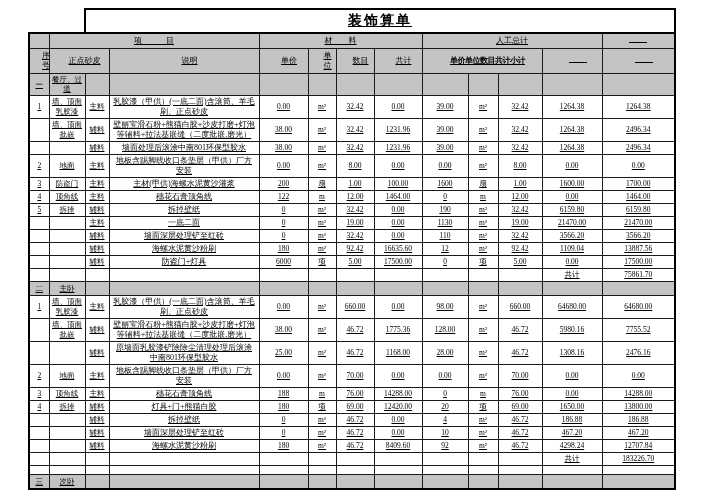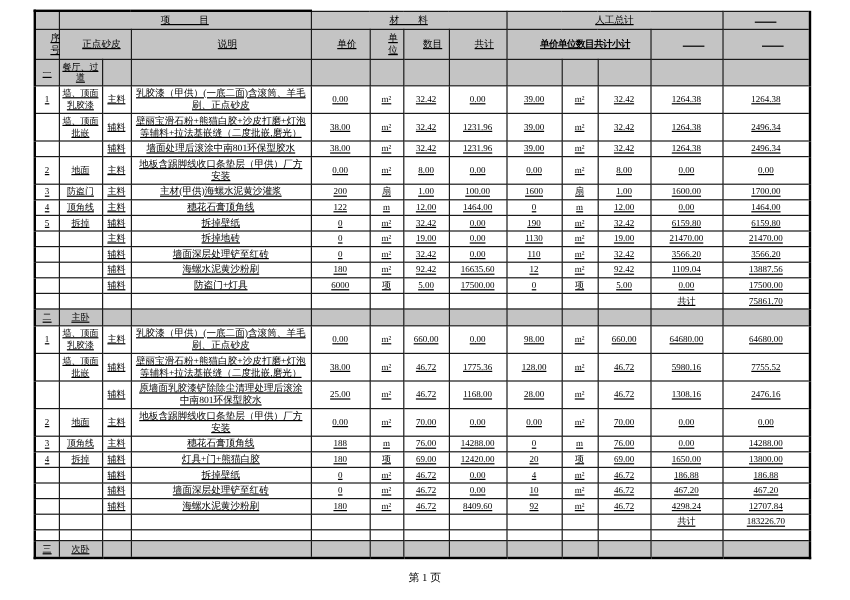--- a/index.html
+++ b/index.html
@@ -59,20 +59,24 @@
       <col style="width:28px">
     <col style="width:38px">
       <col style="width:48px">
       <col style="width:46px">
     <col style="width:30px">
       <col style="width:44px">
       <col style="width:60px">
     <col style="width:73px">
   </colgroup>
   <tbody>
+    <tr>
+      <td class="nb" colspan="2"></td>
+      <td class="title-cell col-right" colspan="11">装饰算单</td>
+    </tr>
     <tr class="band1">
       <td class="gray col-left bt2"></td>
       <td class="gray bt2" colspan="3">项　　　目</td>
       <td class="gray" colspan="4">材　　料</td>
       <td class="gray" colspan="4">人工总计</td>
       <td class="gray col-right"><span class="uline"></span></td>
     </tr>
     <tr class="band2">
       <td class="gray col-left">序号</td>
       <td class="gray" colspan="2">正点砂皮</td>
@@ -202,21 +206,21 @@
         <td>190</td>
         <td>m²</td>
         <td>32.42</td>
         <td>6159.80</td>
         <td class="col-right">6159.80</td>
       </tr>
       <tr>
         <td class="col-left"></td>
         <td></td>
         <td>主料</td>
-        <td class="desc">拆掉地砖</td>
+        <td class="desc">一底二面</td>
         <td>0</td>
         <td>m²</td>
         <td>19.00</td>
         <td>0.00</td>
         <td>1130</td>
         <td>m²</td>
         <td>19.00</td>
         <td>21470.00</td>
         <td class="col-right">21470.00</td>
       </tr>

